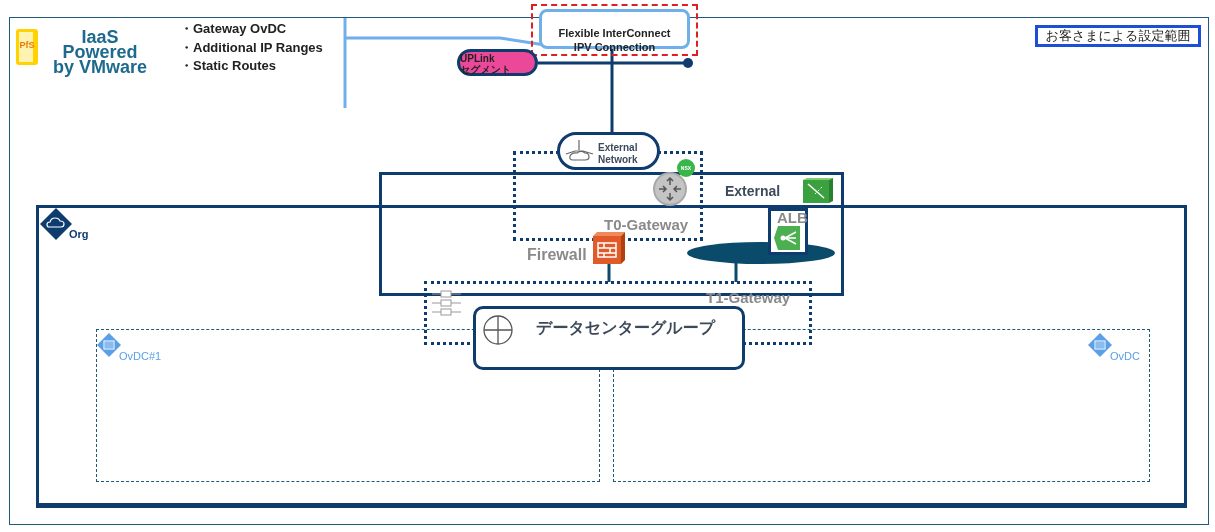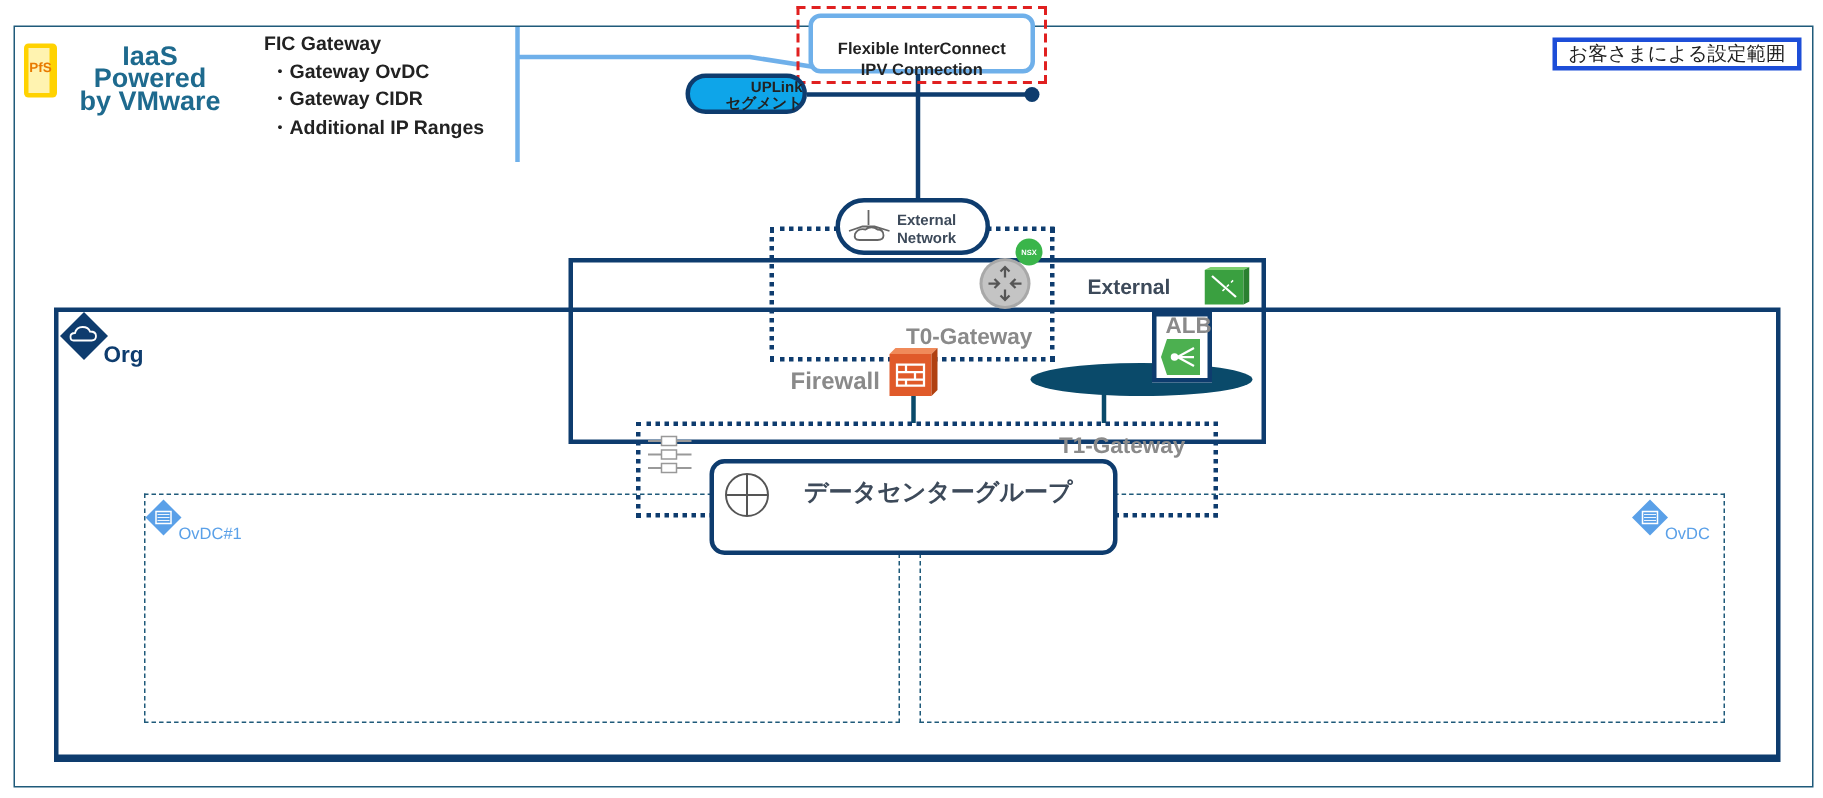--- a/index.html
+++ b/index.html
@@ -8,33 +8,33 @@
   .outer{left:9px;top:17px;width:1200px;height:508px;border:1px solid #1f5a7a;box-sizing:border-box;}
   .logo-box{left:16px;top:29px;width:22px;height:36px;background:#ffd200;border-radius:3px;}
   .logo-inner{left:19px;top:32px;width:14px;height:30px;background:#fff3b0;}
   .logo-text{left:17px;top:40px;font-size:9px;color:#e87a00;font-weight:bold;width:20px;text-align:center;}
   .brand{left:45px;top:30px;font-size:18px;font-weight:bold;color:#1e6a8e;line-height:15px;text-align:center;width:110px;}
   .fic{left:176px;top:20px;font-size:13px;font-weight:bold;color:#222;line-height:18.5px;}
   .fic .item{padding-left:4px;}
   .customer{left:1035px;top:25px;width:166px;height:22px;border:3px solid #1d4ed8;box-sizing:border-box;font-size:13px;color:#222;text-align:center;line-height:16px;}
   .fic-red{left:531px;top:4px;width:167px;height:52px;border:2px dashed #e02020;box-sizing:border-box;}
   .fic-box{left:539px;top:9px;width:151px;height:40px;border:3px solid #6fb0ea;border-radius:8px;box-sizing:border-box;background:#fff;font-size:11px;font-weight:bold;color:#222;text-align:center;line-height:14px;padding-top:14px;}
-  .uplink{left:457px;top:49px;width:81px;height:27px;border:3px solid #0e3c6e;border-radius:14px;box-sizing:border-box;background:#0ea5e9;font-size:10px;font-weight:bold;color:#222;text-align:right;line-height:11px;padding-top:1px;}
+  .uplink{left:457px;top:49px;width:81px;height:27px;border:3px solid #0e3c6e;border-radius:14px;box-sizing:border-box;background:#ec4899;font-size:10px;font-weight:bold;color:#222;text-align:left;line-height:11px;padding-top:1px;}
   .extnet{left:557px;top:132px;width:103px;height:38px;border:3px solid #0e3c6e;border-radius:19px;box-sizing:border-box;background:#fff;}
   .extnet-label{left:598px;top:142px;font-size:10px;font-weight:bold;color:#3d4a5a;line-height:12px;text-align:right;}
   .t0{left:513px;top:151px;width:190px;height:90px;border:3px dotted #0e3c6e;box-sizing:border-box;}
   .t0-label{left:604px;top:216px;font-size:15px;font-weight:bold;color:#8a8a8a;}
   .edgenode{left:379px;top:172px;width:465px;height:124px;border:3px solid #0e3c6e;box-sizing:border-box;}
   .edge-label{left:725px;top:183px;font-size:14px;font-weight:bold;color:#3d4a5a;}
   .alb{left:768px;top:208px;width:40px;height:47px;border:3px solid #0e3c6e;box-sizing:border-box;background:#fff;}
   .alb-label{left:777px;top:209px;font-size:15px;font-weight:bold;color:#8a8a8a;}
   .segment{left:687px;top:242px;width:148px;height:22px;background:#0a4a6a;border-radius:50%;}
   .fw-label{left:527px;top:246px;font-size:16px;font-weight:bold;color:#8a8a8a;}
   .org{left:36px;top:205px;width:1151px;height:303px;border:3px solid #0e3c6e;border-bottom-width:5px;box-sizing:border-box;}
-  .org-label{left:69px;top:228px;font-size:15px;font-weight:bold;color:#0e3c6e;}
+  .org-label{left:69px;top:228px;font-size:11px;font-weight:bold;color:#0e3c6e;}
   .t1{left:424px;top:281px;width:388px;height:64px;border:3px dotted #0e3c6e;box-sizing:border-box;}
   .t1-label{left:706px;top:289px;font-size:15px;font-weight:bold;color:#8a8a8a;}
   .ovdc1{left:96px;top:329px;width:504px;height:153px;border:1px dashed #1f5a7a;box-sizing:border-box;}
   .ovdc2{left:613px;top:329px;width:537px;height:153px;border:1px dashed #1f5a7a;box-sizing:border-box;}
   .ovdc-label{font-size:11px;color:#5aa0e8;}
   .dcg{left:473px;top:306px;width:272px;height:64px;border:3px solid #0e3c6e;border-radius:10px;box-sizing:border-box;background:#fff;}
   .dcg-label{left:536px;top:318px;font-size:16px;font-weight:bold;color:#3d4a5a;}
 </style>
 </head>
 <body>
@@ -60,24 +60,23 @@
 
 <div class="abs logo-box"></div>
 <div class="abs logo-inner"></div>
 <div class="abs logo-text">PfS</div>
 <div class="abs brand">
   <div>IaaS Powered</div>
   <div>by VMware</div>
 </div>
 
 <div class="abs fic">
-  <div>FIC Gateway</div>
   <div class="item">・Gateway OvDC</div>
-  <div class="item">・Gateway CIDR</div>
   <div class="item">・Additional IP Ranges</div>
+  <div class="item">・Static Routes</div>
 </div>
 
 <div class="abs customer">お客さまによる設定範囲</div>
 
 <div class="abs fic-red"></div>
 <div class="abs fic-box">
   <div>Flexible InterConnect</div>
   <div>IPV Connection</div>
 </div>
 

